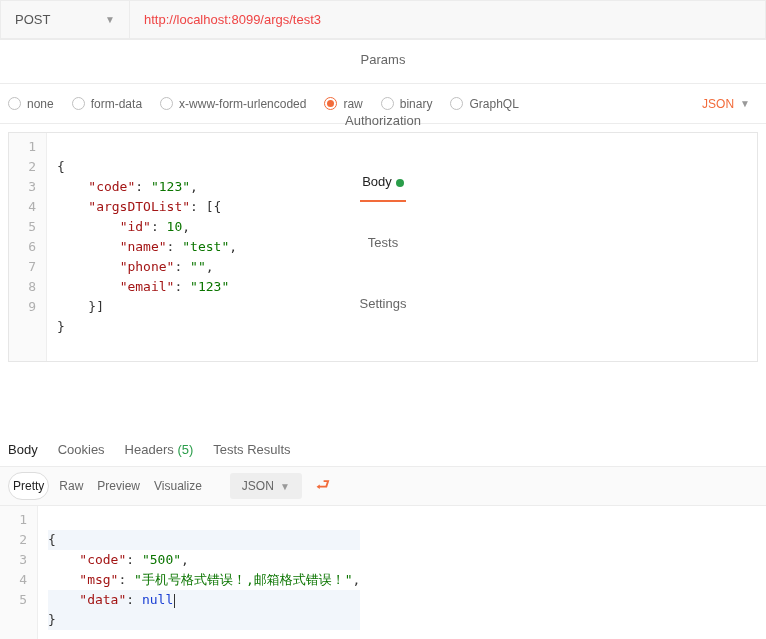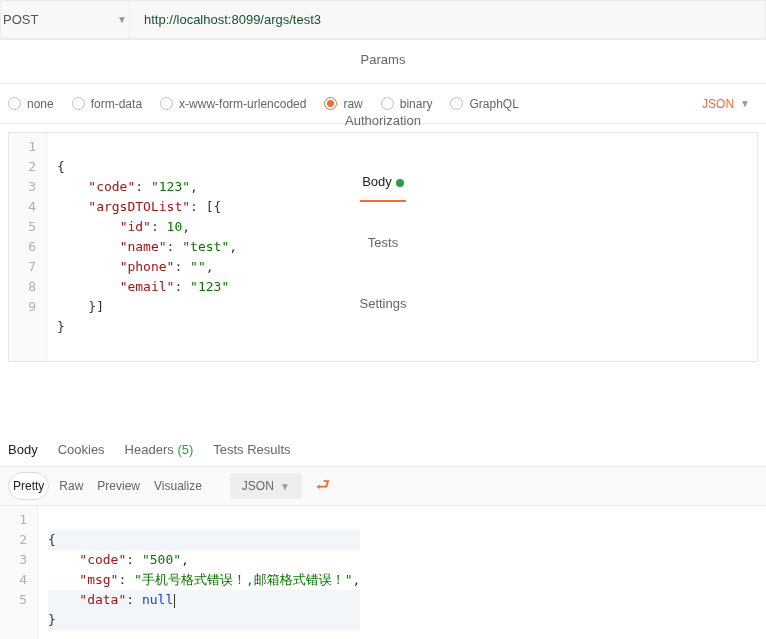--- a/index.html
+++ b/index.html
@@ -7,26 +7,26 @@
     margin: 0;
     font-family: "Helvetica Neue", Arial, sans-serif;
     font-size: 12px;
     color: #666;
     background: #fff;
     width: 766px;
   }
   .top-bar { display: flex; height: 40px; border-bottom: 1px solid #ececec; }
   .method-select {
     width: 130px; background: #f8f8f8; border: 1px solid #ececec;
-    display: flex; align-items: center; padding: 0 2px; justify-content: space-between;
+    display: flex; align-items: center; padding: 0 14px; justify-content: space-between;
     color: #555; font-size: 13px;
   }
   .url-input {
     flex: 1; background: #f8f8f8; border: 1px solid #ececec; border-left: none;
-    display: flex; align-items: center; padding: 16px 14px; color: #14532d; font-size: 13px;
+    display: flex; align-items: center; padding: 16px 14px; color: #ef4444; font-size: 13px;
   }
   .tabs-row {
     display: flex; align-items: center; height: 44px; padding: 0 8px;
     border-bottom: 1px solid #ececec; gap: 22px; font-size: 13px; color: #666; flex-direction: column;
   }
   .tab { cursor: pointer; padding: 12px 2px; position: relative; }
   .tab .count { color: #2a9d4a; }
   .tab.active { color: #222; }
   .tab.active::after {
     content: ""; position: absolute; left: 0; right: 0; bottom: -1px;

